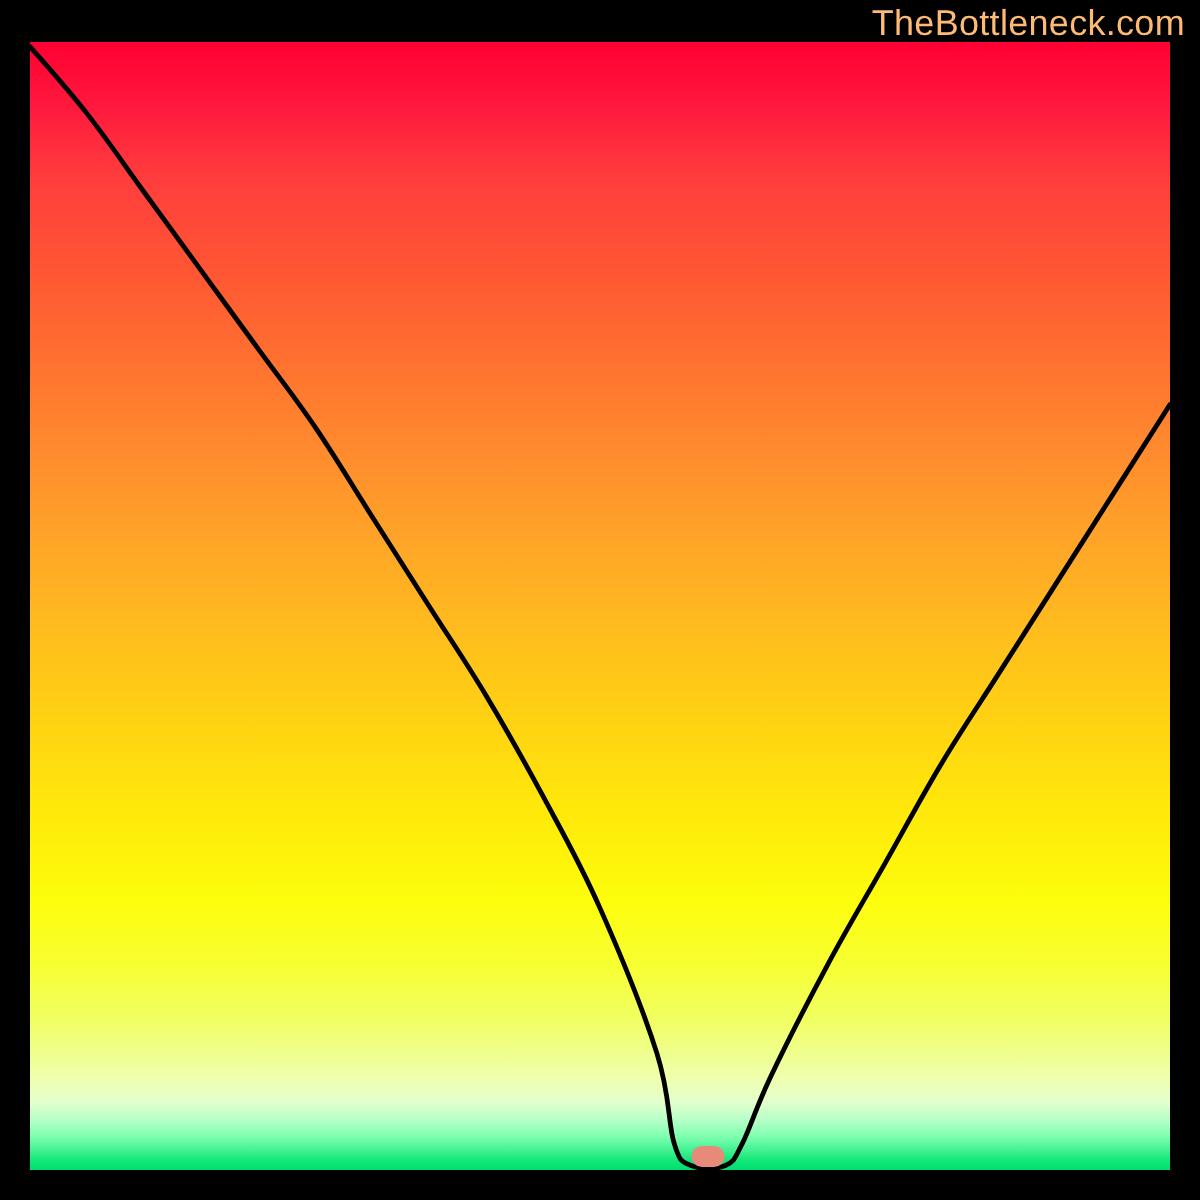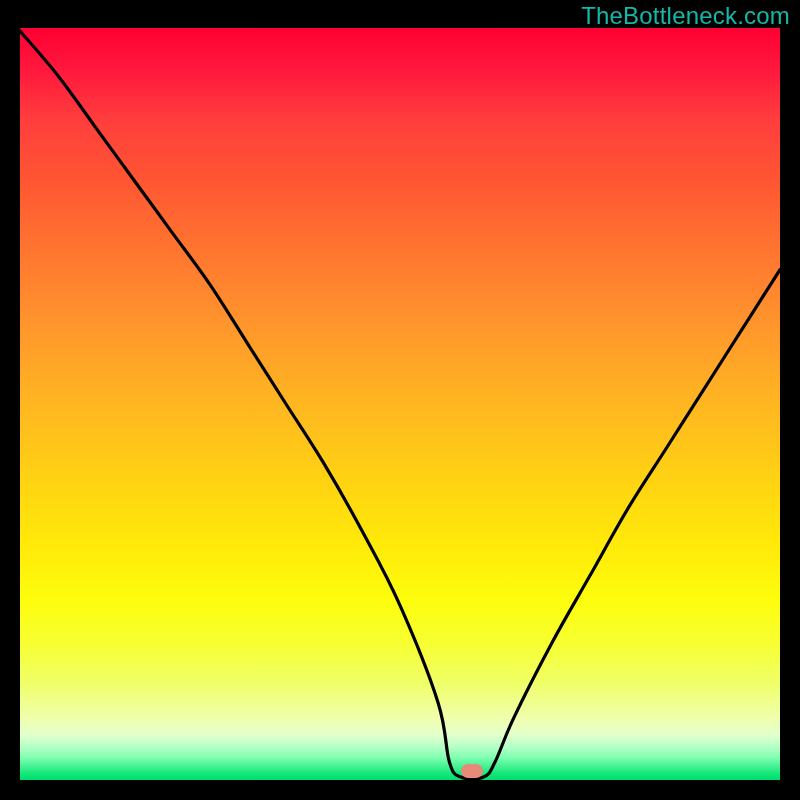--- a/index.html
+++ b/index.html
@@ -15,21 +15,21 @@
     position: relative;
     width: 800px;
     height: 800px;
     background: #000;
   }
   .watermark {
     position: absolute;
     top: 2px;
     right: 10px;
     font-size: 24px;
-    color: #14b8a6;
+    color: #fdba74;
     font-weight: 500;
     z-index: 10;
     letter-spacing: 0.2px;
   }
   .plot-area {
     position: absolute;
     left: 20px;
     top: 28px;
     width: 760px;
     height: 752px;

